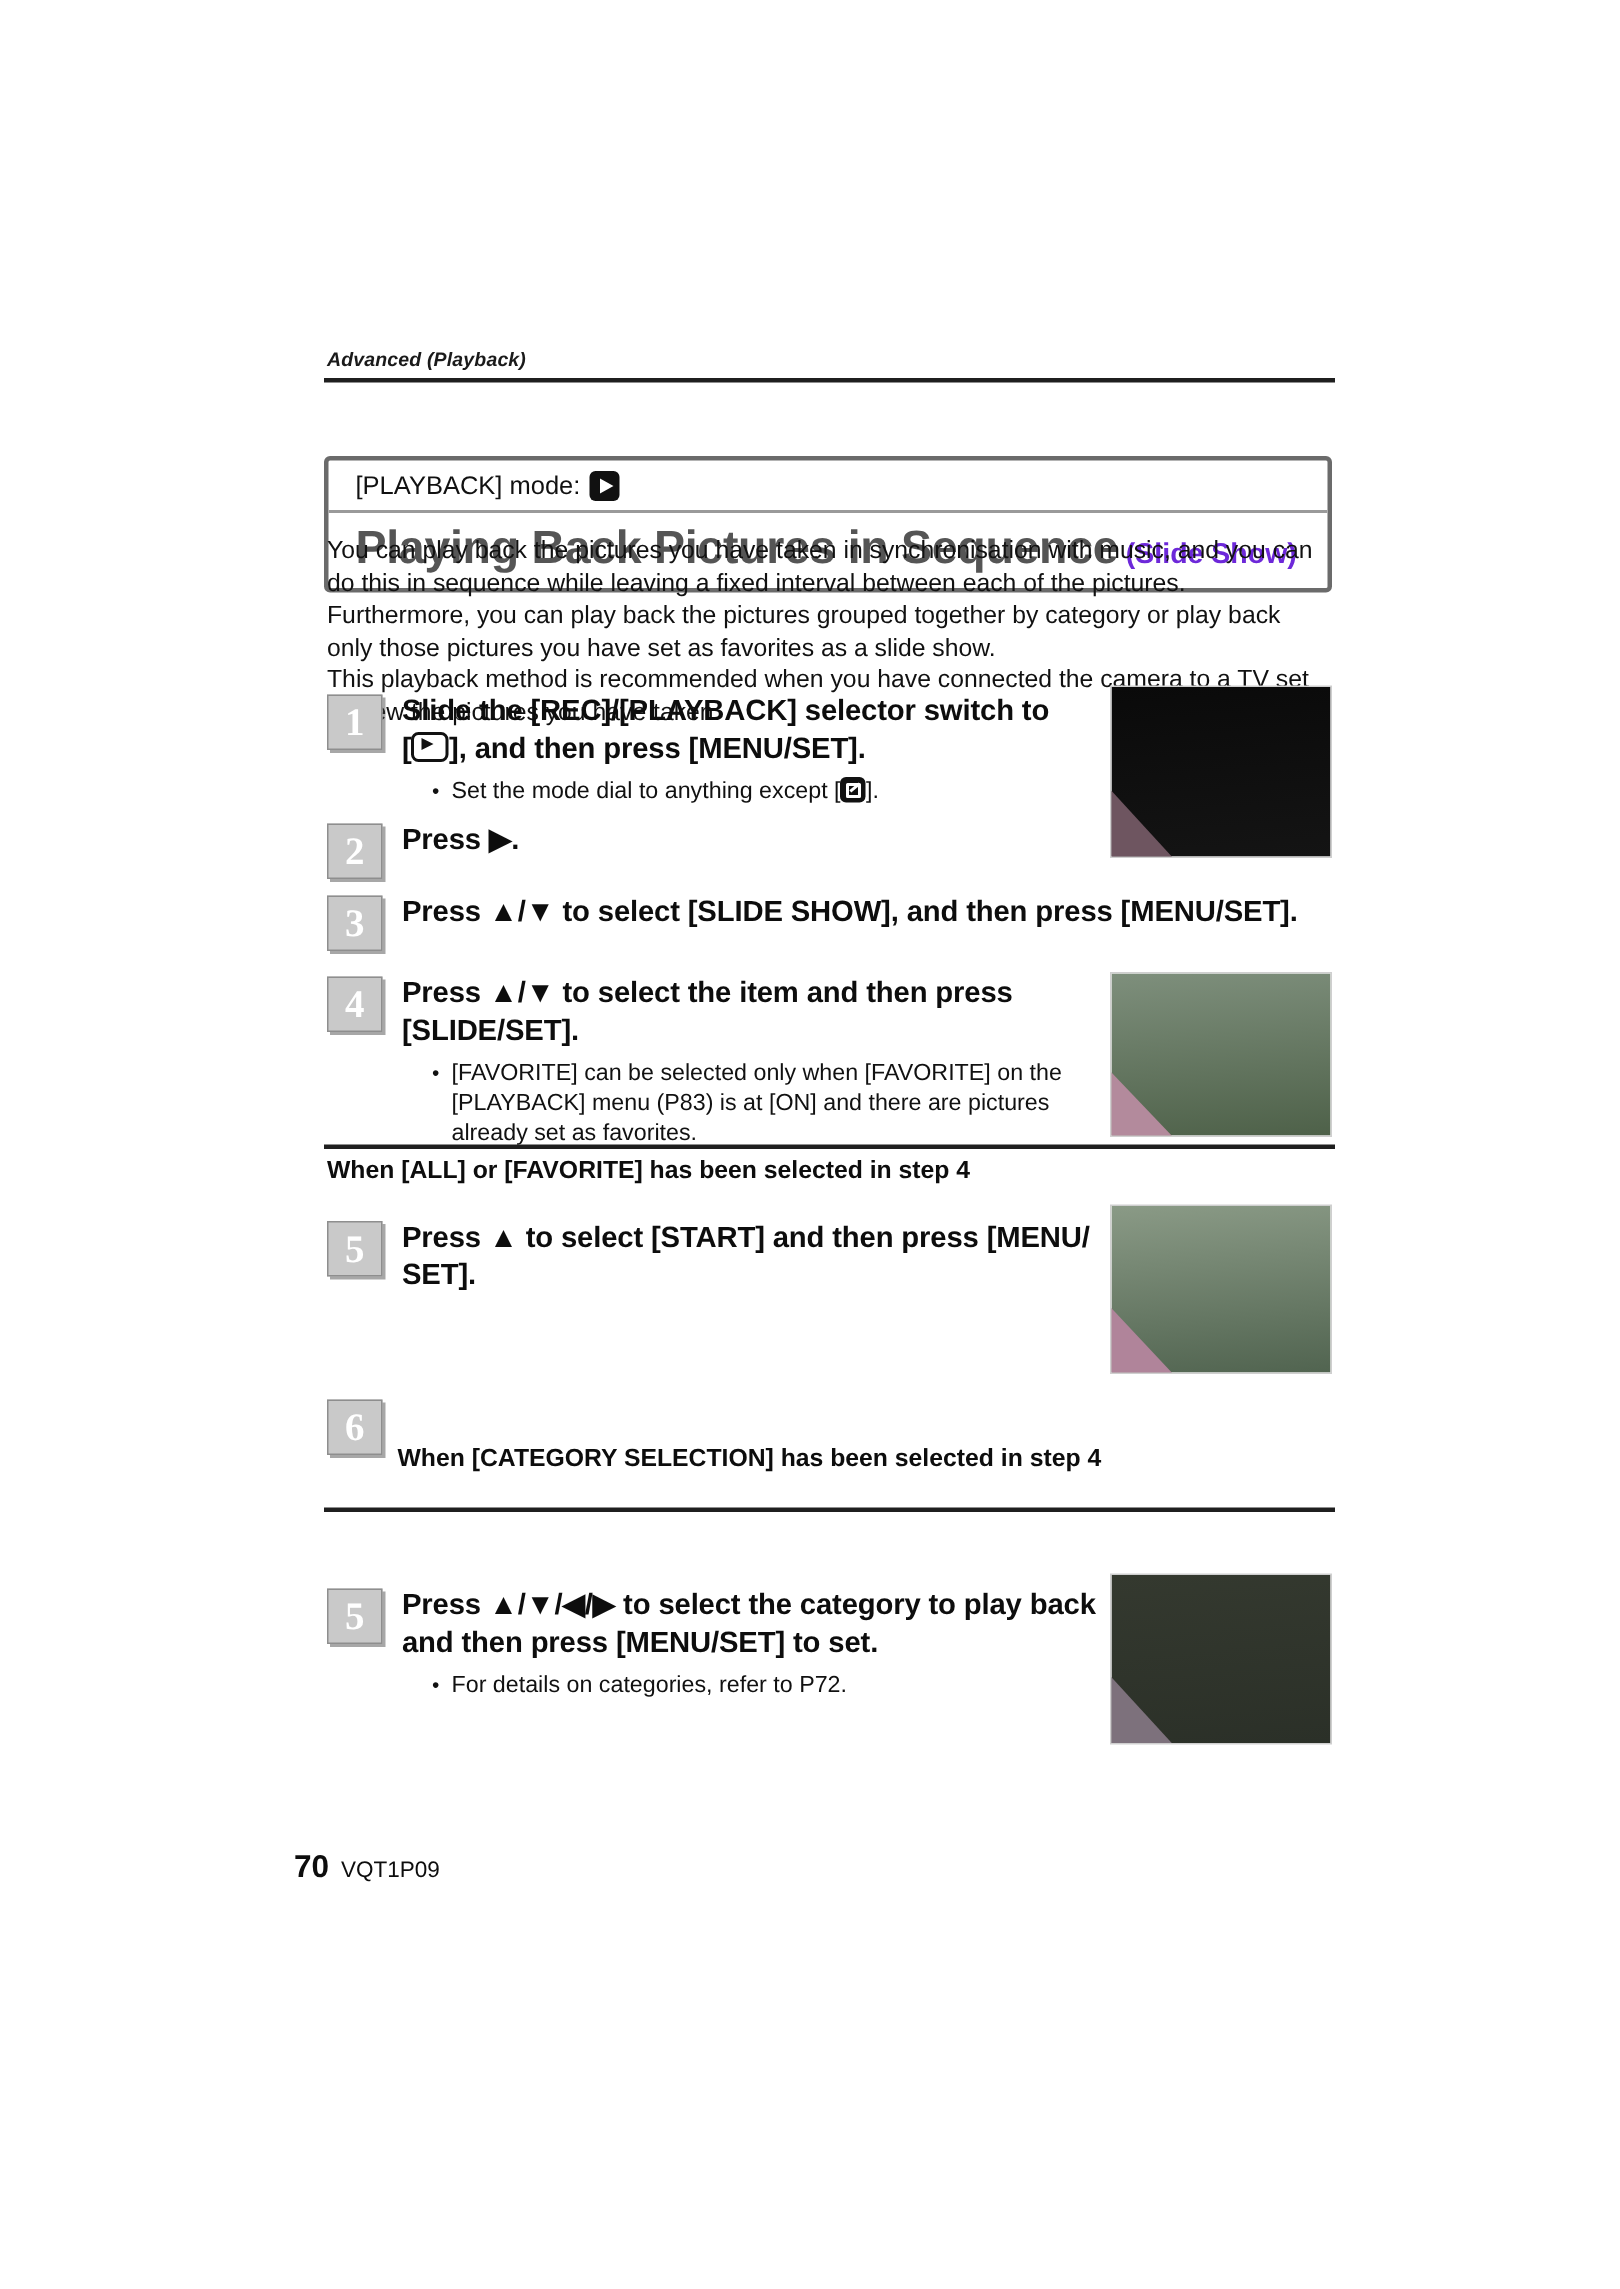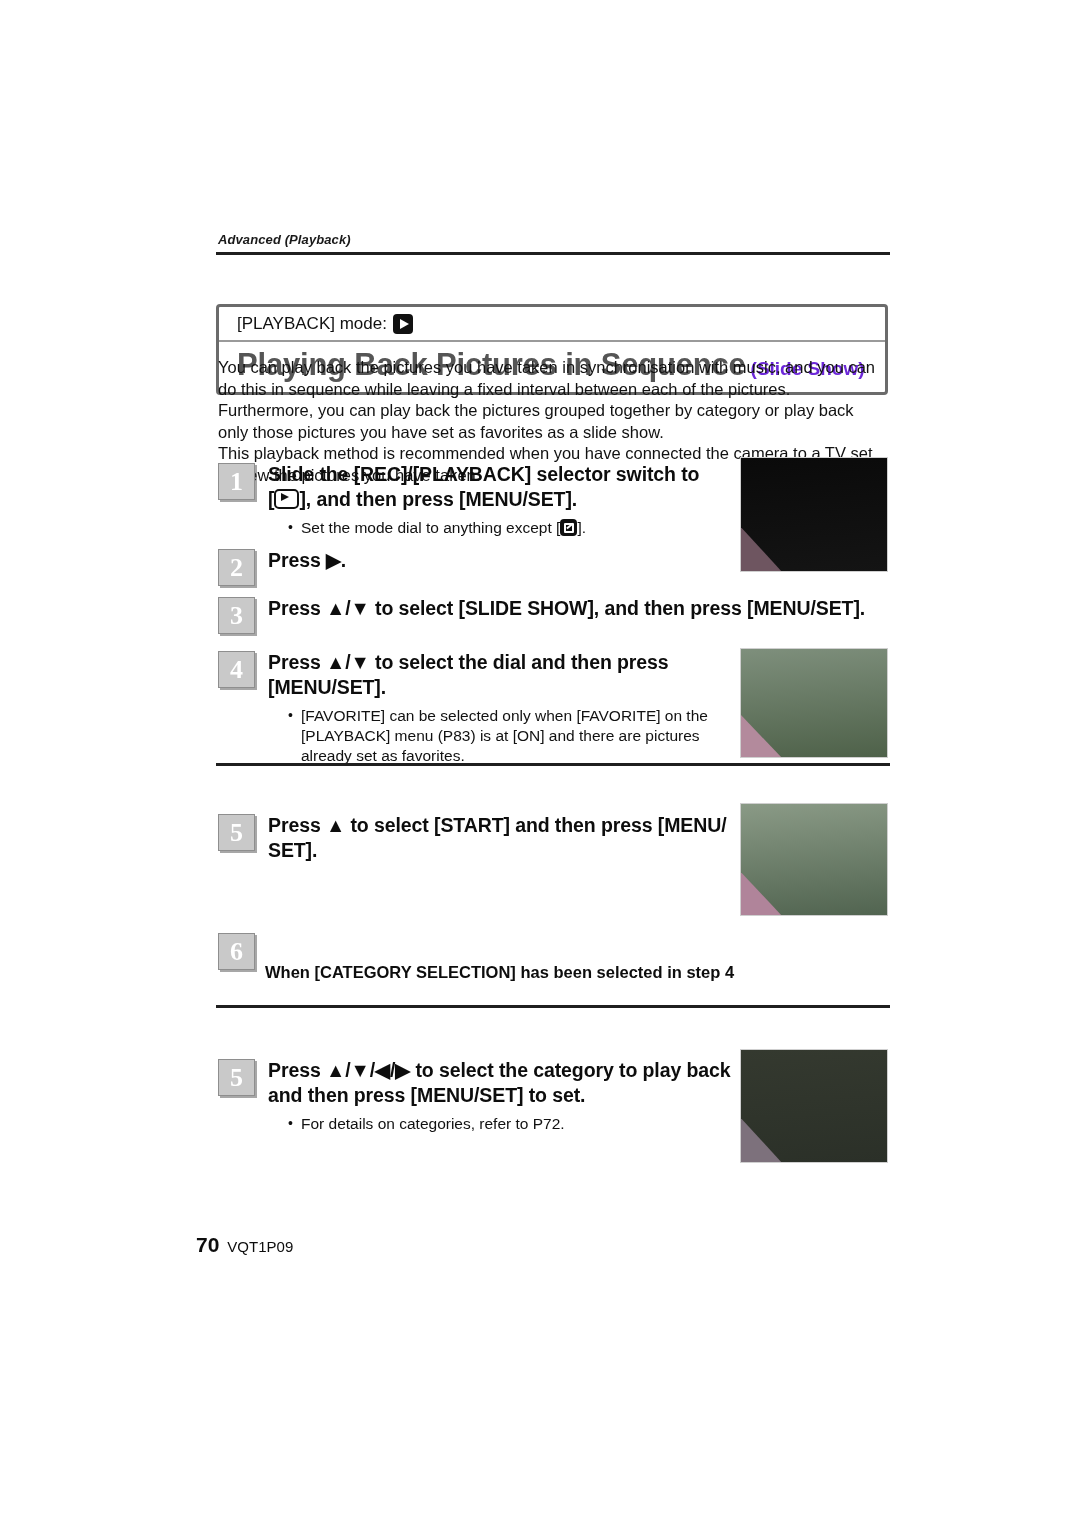--- a/index.html
+++ b/index.html
@@ -309,28 +309,29 @@
   <div class="step" style="left:218px; top:596px;">
     <div class="step-num">3</div>
     <div class="step-body">
       <div class="step-title">Press ▲/▼ to select [SLIDE SHOW], and then press [MENU/SET].</div>
     </div>
   </div>
 
   <div class="step" style="left:218px; top:650px; width:490px;">
     <div class="step-num">4</div>
     <div class="step-body">
-      <div class="step-title" style="width:440px;">Press ▲/▼ to select the dial and then press [MENU/SET].</div>
+      <div class="step-title" style="width:440px;">Press ▲/▼ to select the item and then press [SLIDE/SET].</div>
       <div class="bullets" style="width:440px;">
         <div class="b">[FAVORITE] can be selected only when [FAVORITE] on the [PLAYBACK] menu (P83) is at [ON] and there are pictures already set as favorites.</div>
       </div>
     </div>
   </div>
 
   <div class="sec-rule" style="top:763px;"></div>
+  <div class="sec-head" style="top:771px;">When [ALL] or [FAVORITE] has been selected in step 4</div>
 
   <div class="step" style="left:218px; top:813px; width:500px;">
     <div class="step-num">5</div>
     <div class="step-body">
       <div class="step-title" style="width:460px;">Press ▲ to select [START] and then press [MENU/ SET].</div>
     </div>
   </div>
 
   <div class="step" style="left:218px; top:932px; width:520px;">
     <div class="step-num">6</div>

